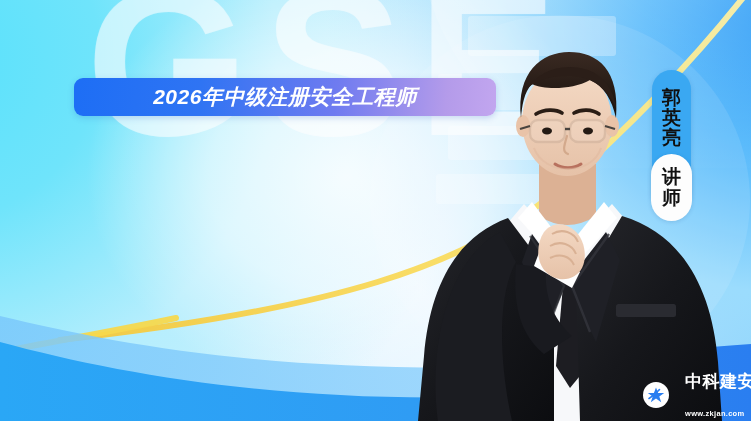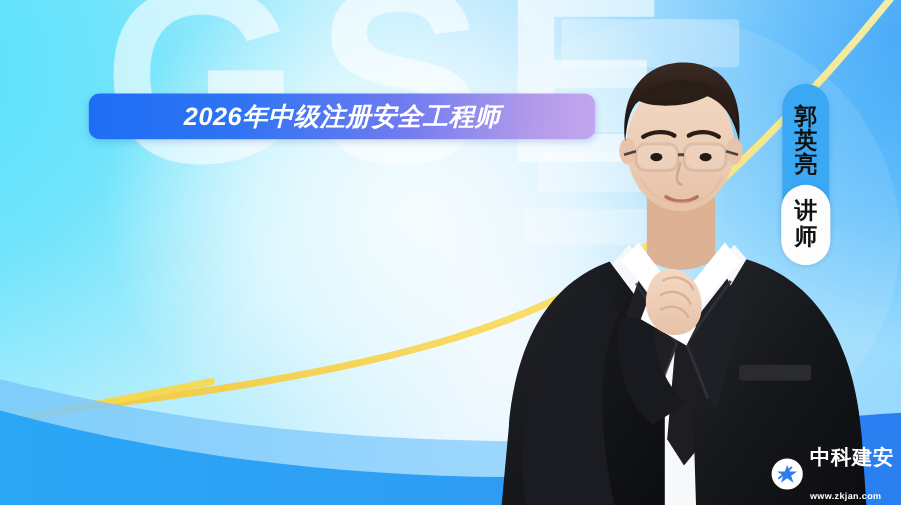--- a/index.html
+++ b/index.html
@@ -117,21 +117,21 @@
     font-family:"Liberation Sans","DejaVu Sans",sans-serif;
   }
 
   
   .logo-block{
     position:absolute;right:0;bottom:0;
     width:118px;height:52px;
     display:flex;align-items:center;
     padding-left:10px;
     box-sizing:border-box;
-    gap:6px;
+    gap:16px;
     color:#fff;
   }
   .logo-mark{
     width:26px;height:26px;border-radius:50%;
     background:#ffffff;
     display:flex;align-items:center;justify-content:center;
     flex:0 0 auto;
   }
   .logo-txt{display:flex;flex-direction:column;line-height:1;}
   .logo-cn{font-size:17px;font-weight:700;letter-spacing:.5px;white-space:nowrap;}

